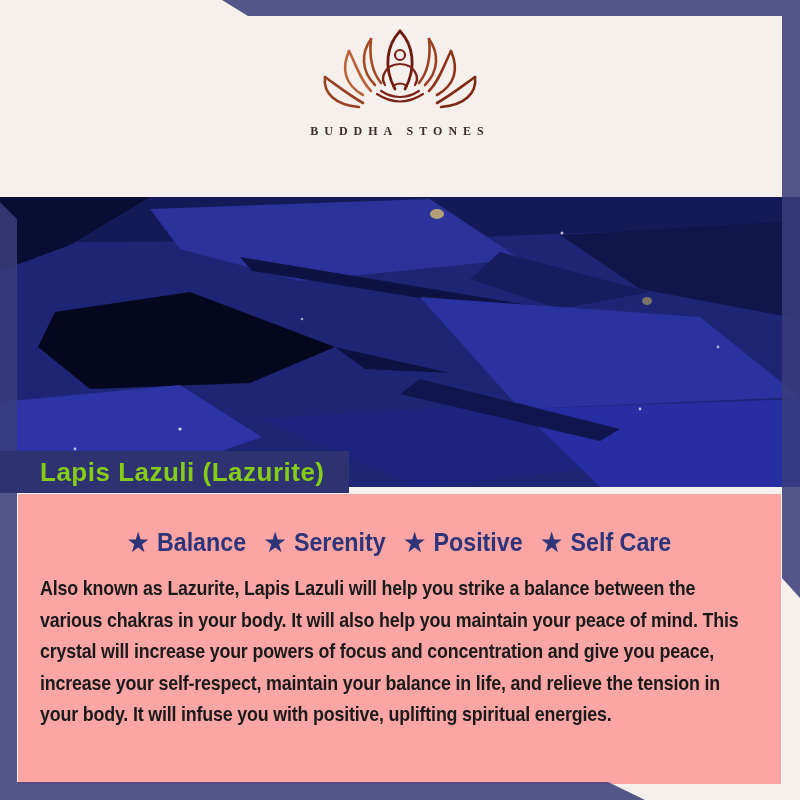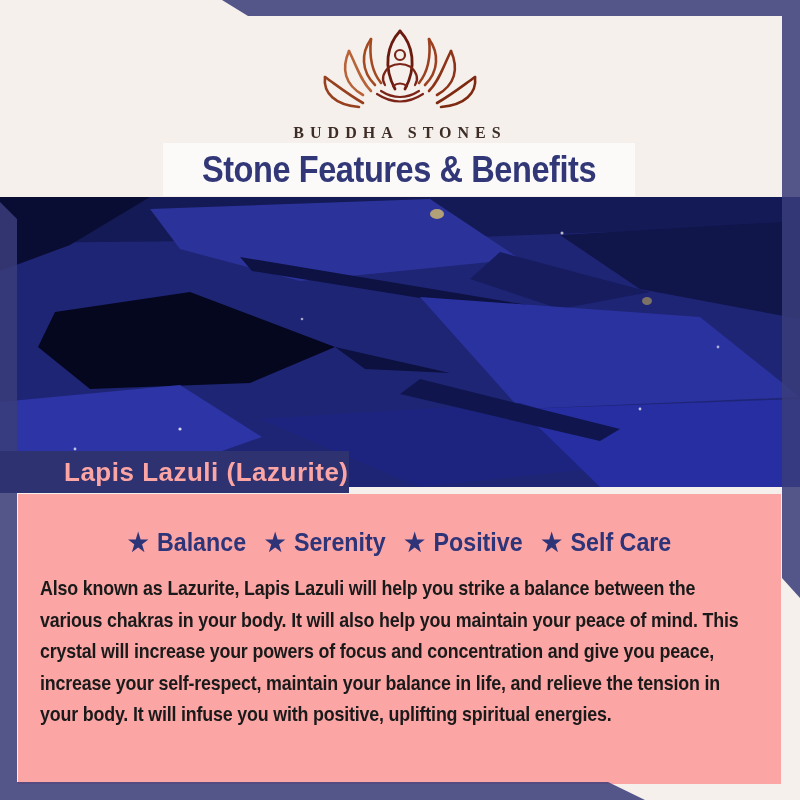--- a/index.html
+++ b/index.html
@@ -10,33 +10,33 @@
   .photo{position:absolute;left:0;top:197px;width:800px;height:290px;z-index:1;}
   .photo svg{display:block;width:100%;height:100%;}
 
   
   .decor{position:absolute;inset:0;z-index:10;pointer-events:none;}
   .decor svg{display:block;width:100%;height:100%;}
 
   
   .logo-block{position:absolute;left:0;top:0;width:800px;text-align:center;z-index:2;}
   .logo-block svg{display:block;margin:25px auto 0;}
-  .brand{margin-top:4px;font-family:"Liberation Serif",serif;font-size:16px;letter-spacing:6px;
+  .brand{margin-top:4px;font-family:"Liberation Serif",serif;font-size:12px;letter-spacing:6px;
          color:#3e2c26;font-weight:600;}
 
   
   .header-band{position:absolute;left:163px;top:143px;width:472px;height:53px;background:#fbfaf9;
                z-index:3;display:flex;align-items:center;justify-content:center;}
   .band-title{font-size:37px;font-weight:700;color:#323877;letter-spacing:-0.5px;
               transform:scaleX(0.88);transform-origin:center;white-space:nowrap;}
 
   
   .photo-label{position:absolute;left:0;top:451px;width:349px;height:42px;background:#2e3270;
-               z-index:11;color:#fca5a5;font-weight:700;font-size:26px;line-height:42px;
-               padding-left:64px;box-sizing:border-box;letter-spacing:0.5px;white-space:nowrap;}
+               z-index:11;color:#84cc16;font-weight:700;font-size:26px;line-height:42px;
+               padding-left:40px;box-sizing:border-box;letter-spacing:0.5px;white-space:nowrap;}
 
   
   .card{position:absolute;left:18px;top:494px;width:763px;height:290px;background:#fca5a5;z-index:5;}
   .benefits{margin-top:34px;text-align:center;color:#2e3478;font-weight:700;font-size:25px;
             transform:scaleX(0.93);transform-origin:center;white-space:nowrap;}
   .benefits .star{margin:0 9px 0 20px;}
   .benefits .star:first-child{margin-left:0;}
   .desc{margin:15px 0 0 22px;width:828px;transform:scaleX(0.87);transform-origin:left top;
         font-size:20.5px;line-height:31.5px;font-weight:700;color:#1a1a1a;letter-spacing:-0.2px;}
 </style>
@@ -124,23 +124,20 @@
           <path d="M 96 42 C 102 48 104 54 100 60"></path>
           <path d="M 78 61 Q 85 56 92 61"></path>
           <path d="M 66 66 Q 85 78 104 66"></path>
           <path d="M 62 69 Q 85 84 108 69"></path>
         </g>
       </g>
     </svg>
     <div class="brand">BUDDHA STONES</div>
   </div>
 
-  <div class="header-band">
-    <div class="band-title">Stone Features &amp; Benefits</div>
-  </div>
 
   <div class="photo-label">Lapis Lazuli (Lazurite)</div>
 
   <div class="card">
     <div class="benefits"><span class="star">★</span><span>Balance</span><span class="star">★</span><span>Serenity</span><span class="star">★</span><span>Positive</span><span class="star">★</span><span>Self Care</span></div>
     <p class="desc">Also known as Lazurite, Lapis Lazuli will help you strike a balance between the various chakras in your body. It will also help you maintain your peace of mind. This crystal will increase your powers of focus and concentration and give you peace, increase your self-respect, maintain your balance in life, and relieve the tension in your body. It will infuse you with positive, uplifting spiritual energies.</p>
   </div>
 
 </div>
 

